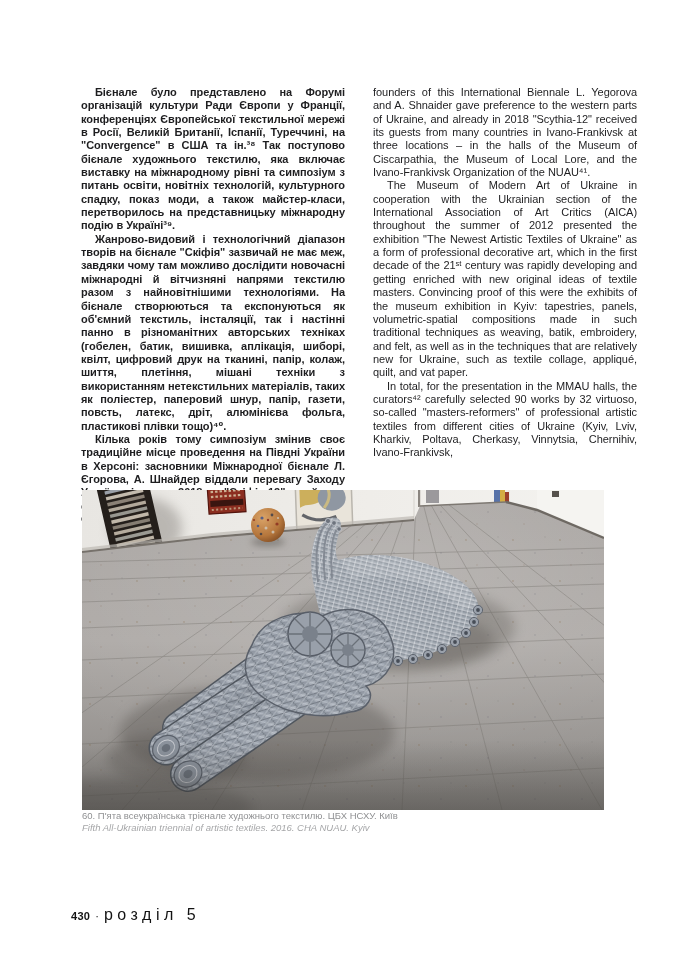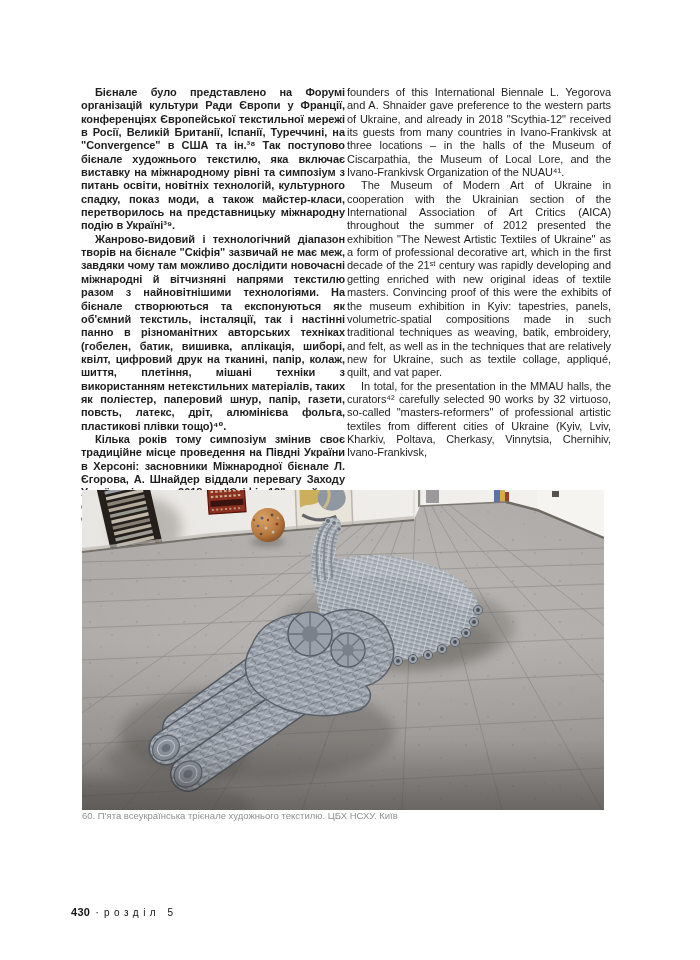--- a/index.html
+++ b/index.html
@@ -7,32 +7,32 @@
     width:700px;height:960px;background:#ffffff;overflow:hidden;position:relative;
     font-family:"Liberation Sans","DejaVu Sans",sans-serif;
   }
   .page{position:absolute;inset:0;}
   .col{
     position:absolute;top:86px;width:264px;
     font-size:11px;line-height:13.35px;color:#1e1e20;
     text-align:justify;letter-spacing:-0.05px;
   }
   .col-left{left:81px;font-weight:bold;}
-  .col-right{left:347px;}
+  .col-right{left:373px;}
   .col p{margin:0;}
   .col p.indent{text-indent:14px;}
   .figure{position:absolute;left:82px;top:490px;width:522px;height:320px;display:block;}
   .caption{position:absolute;left:82px;top:810px;width:490px;font-size:9.5px;line-height:12.2px;color:#8f9092;}
   .caption .ln{display:block;}
   .caption .it{font-style:italic;color:#a6a7a9;}
   .caption .bd{font-weight:bold;color:#929395;}
   .footer{position:absolute;left:71px;top:906px;font-size:11px;color:#131313;}
   .footer .num{font-weight:bold;letter-spacing:.3px;}
   .footer .sep{margin:0 5px;color:#131313;}
-  .footer .chap{font-size:10px;letter-spacing:4.5px;}
+  .footer .chap{font-size:16px;letter-spacing:4.5px;}
 </style>
 </head>
 <body>
 
 <div class="page">
 
   <div class="col col-left">
     <p class="indent">Бієнале було представлено на Форумі організацій культури Ради Європи у Франції, конференціях Європейської текстильної мережі в Росії, Великій Британії, Іспанії, Туреччині, на "Convergence" в США та ін.³⁸ Так поступово бієнале художнього текстилю, яка включає виставку на міжнародному рівні та симпозіум з питань освіти, новітніх технологій, культурного спадку, показ моди, а також майстер-класи, перетворилось на представницьку міжнародну подію в Україні³⁹.</p>
     <p class="indent">Жанрово-видовий і технологічний діапазон творів на бієнале "Скіфія" зазвичай не має меж, завдяки чому там можливо дослідити новочасні міжнародні й вітчизняні напрями текстилю разом з найновітнішими технологіями. На бієнале створюються та експонуються як об'ємний текстиль, інсталяції, так і настінні панно в різноманітних авторських техніках (гобелен, батик, вишивка, аплікація, шиборі, квілт, цифровий друк на тканині, папір, колаж, шиття, плетіння, мішані техніки з використанням нетекстильних матеріалів, таких як поліестер, паперовий шнур, папір, газети, повсть, латекс, дріт, алюмінієва фольга, пластикові плівки тощо)⁴⁰.</p>
     <p class="indent">Кілька років тому симпозіум змінив своє традиційне місце проведення на Півдні України в Херсоні: засновники Міжнародної бієнале Л. Єгорова, А. Шнайдер віддали перевагу Заходу України, і вже у 2018 р. "Скіфія-12" приймала своїх гостей із багатьох країн в м. Івано-Франківську на трьох локаціях – у залах Музею</p>
@@ -283,19 +283,20 @@
         </g>
       </g>
     </g>
 
     <rect x="0" y="250" width="522" height="70" fill="url(#gVig)"></rect>
     <ellipse cx="40" cy="318" rx="130" ry="30" fill="#3b3835" opacity=".22" filter="url(#b6)"></ellipse>
   </svg>
 
   <div class="caption">
     <span class="ln">60. П'ята всеукраїнська трієнале художнього текстилю. ЦБХ НСХУ. Київ</span>
+    <span class="ln it">Fifth All-Ukrainian triennial of artistic textiles. 2016. CHA NUAU. Kyiv</span>
   </div>
 
   <div class="footer">
     <span class="num">430</span><span class="sep">·</span><span class="chap">розділ 5</span>
   </div>
 
 </div>
 
 </body></html>

